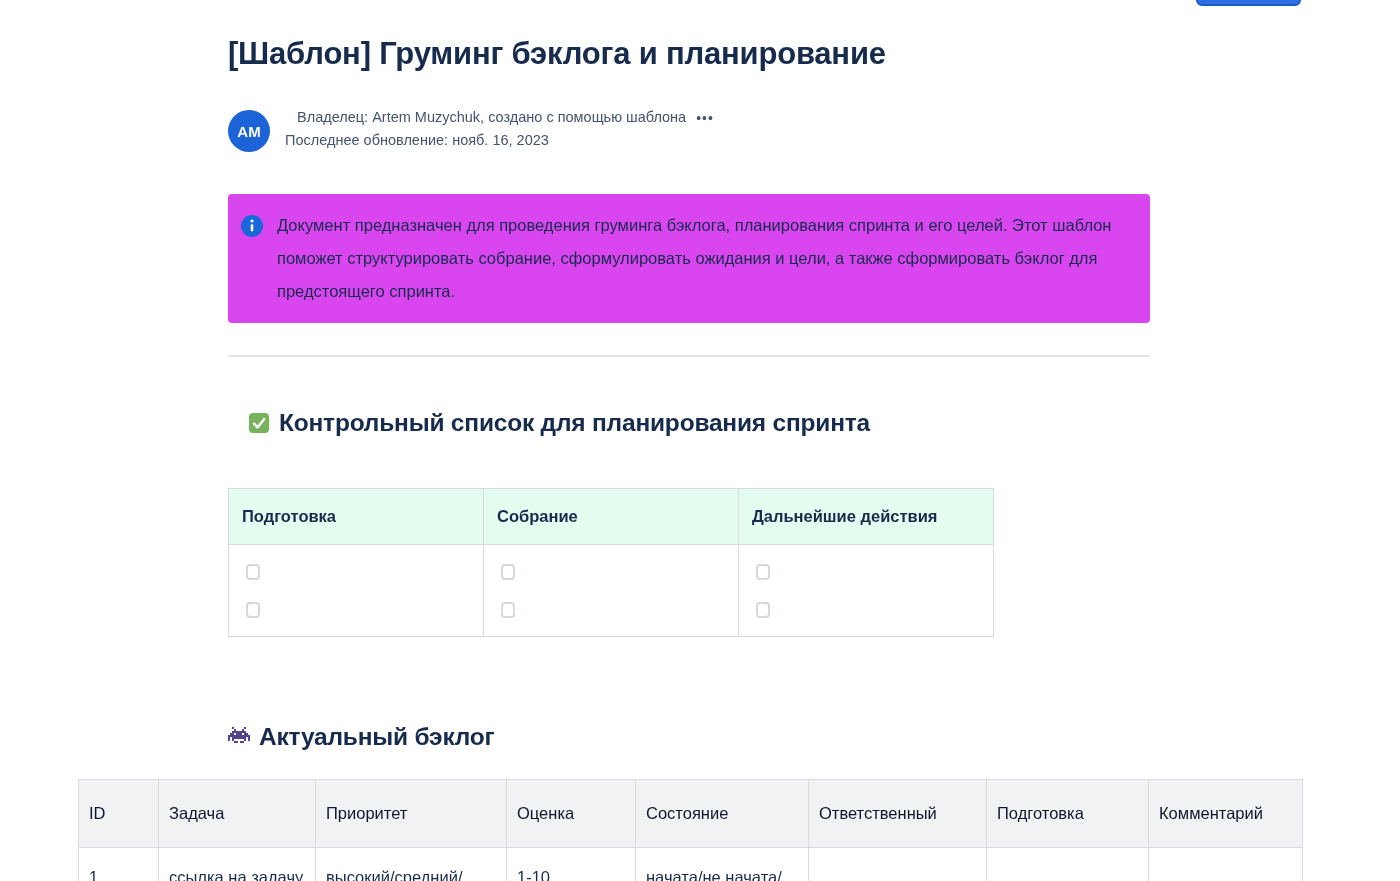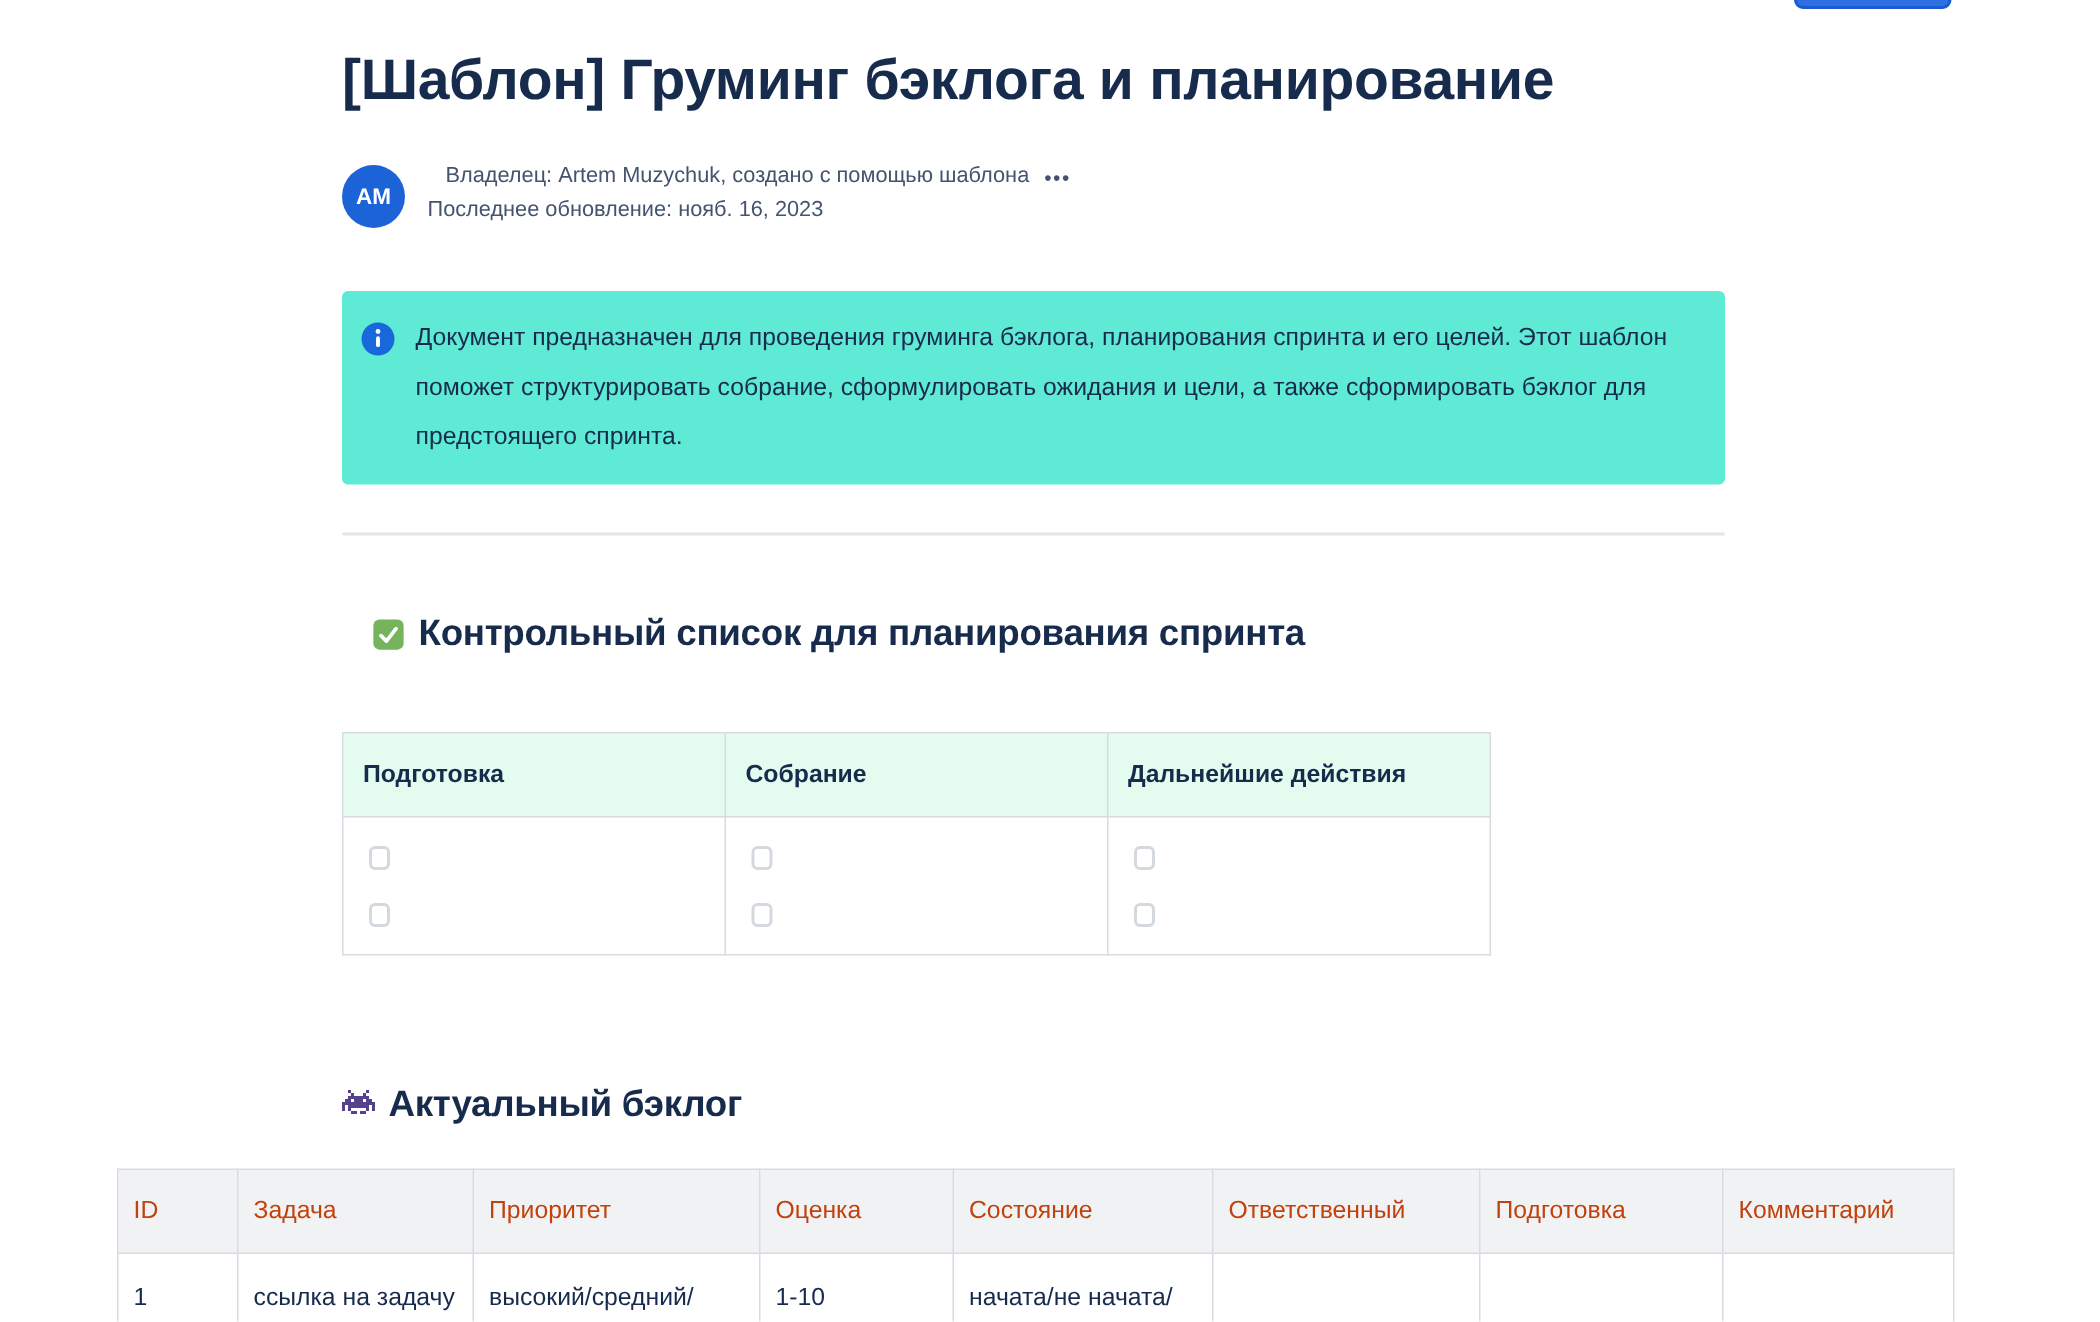--- a/index.html
+++ b/index.html
@@ -21,21 +21,21 @@
     background: #2e6fe2;
     border: 2px solid #1c5ad1;
     border-radius: 6px;
     cursor: pointer;
   }
 
   .content { position: absolute; left: 228px; top: 0; width: 922px; }
 
   .page-title {
     margin: 35px 0 0 0;
-    font-size: 38px; line-height: 38px;
+    font-size: 31px; line-height: 38px;
     font-weight: 700; letter-spacing: -0.2px;
     color: #172b4d;
   }
 
   .byline { margin-top: 31px; display: flex; align-items: flex-end; }
   .avatar {
     width: 42px; height: 42px; border-radius: 50%;
     background: #1d63d8; color: #ffffff;
     font-size: 15px; font-weight: 700;
     display: flex; align-items: center; justify-content: center;
@@ -44,21 +44,21 @@
   .byline-text { margin-left: 15px; padding-top: 2px; font-size: 14.5px; line-height: 23px; color: #44546f; }
   .byline-row1 { display: flex; align-items: center; margin-left: 12px; }
   .more-btn {
     margin-left: 10px; color: #44546f; font-size: 14px; letter-spacing: 1px;
     cursor: pointer; line-height: 14px;
   }
 
   .info-panel {
     margin-top: 42px;
     min-height: 122px;
-    background: #5eead4;
+    background: #d946ef;
     border-radius: 4px;
     display: flex;
     padding: 15px 20px 15px 12px;
   }
   .info-icon { width: 24px; height: 24px; flex: none; margin-top: 5px; }
   .info-text { margin-left: 13px; font-size: 16.5px; line-height: 33px; color: #172b4d; }
 
   .divider { margin-top: 32px; height: 2px; background: #e4e6ea; border-radius: 1px; }
 
   .h2 {
@@ -86,21 +86,21 @@
     border: 2px solid #d4d8df; border-radius: 4px;
     background: #fff; cursor: pointer;
   }
   .checkbox + .checkbox { margin-top: 22px; }
 
   .backlog-table { margin-top: 28px; margin-left: -150px; width: 1224px; table-layout: fixed; }
   .backlog-table th, .backlog-table td { border: 1px solid #d8dbe1; font-size: 16.5px; }
   .backlog-table th {
     background: #f1f2f4;
     font-weight: 400; text-align: left;
-    padding: 0 10px; height: 56px; color: #c2410c;
+    padding: 0 10px; height: 68px; color: #0f172a;
   }
   .backlog-table td {
     vertical-align: top; text-align: left;
     padding: 13px 10px; line-height: 33px;
     height: 170px;
   }
 </style>
 </head>
 <body>
 

